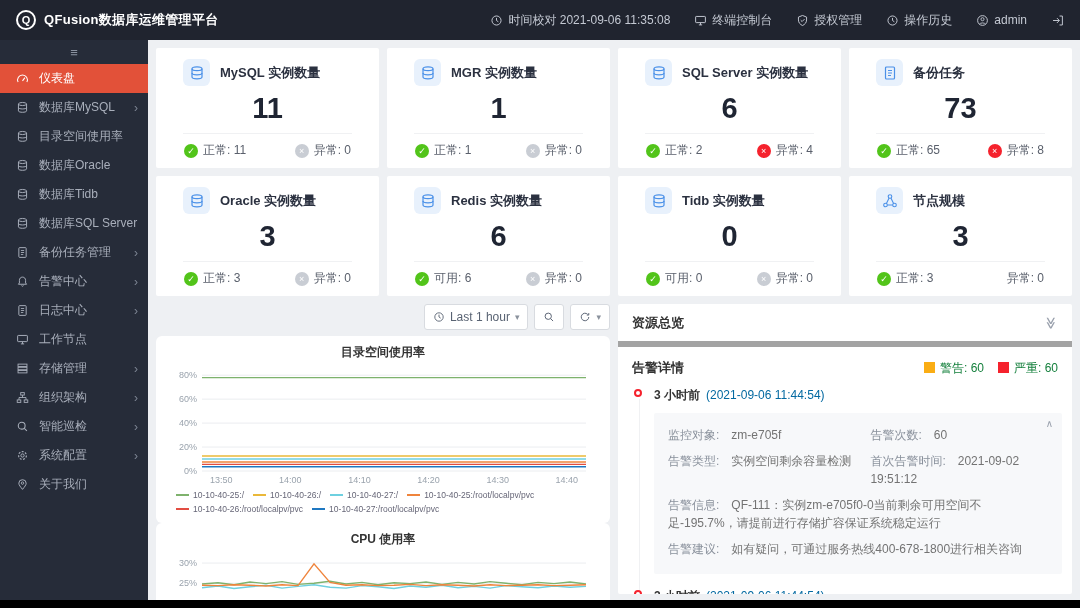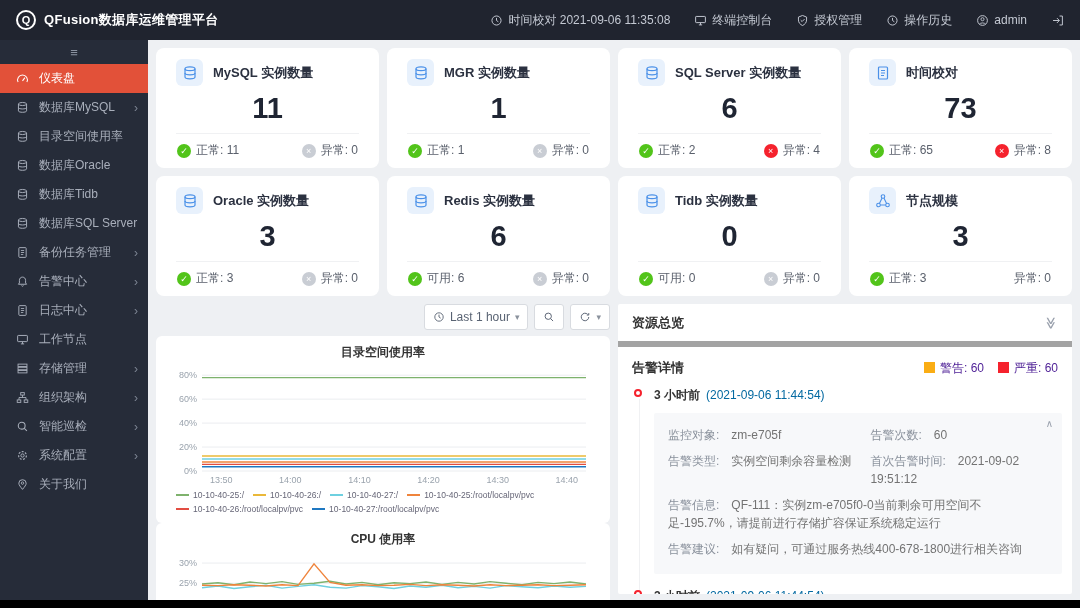--- a/index.html
+++ b/index.html
@@ -25,21 +25,21 @@
   .nav-item{height:29px;display:flex;align-items:center;padding:0 10px 0 16px;
     color:#a9afbb;font-size:12px;cursor:pointer;position:relative}
   .nav-item svg{width:13px;height:13px;margin-right:10px;flex:none}
   .nav-item .nav-label{flex:1;white-space:nowrap;overflow:hidden}
   .nav-arrow{color:#7d8593;font-size:12px}
   .nav-item.active{background:#e25139;color:#fff}
 
   
   .main{position:absolute;top:40px;left:148px;width:932px;height:568px;padding:8px;overflow:hidden}
   .cards{display:grid;grid-template-columns:repeat(4,1fr);gap:8px}
-  .card{background:#fff;border-radius:8px;padding:11px 20px 0;height:120px}
+  .card{background:#fff;border-radius:2px;padding:11px 27px 0;height:120px}
   .card-head{display:flex;align-items:center;gap:10px}
   .card-ic{width:27px;height:27px;border-radius:6px;background:#e8f1fc;color:#4a90e8;
     display:flex;align-items:center;justify-content:center;flex:none}
   .card-ic svg{width:16px;height:16px}
   .card-title{font-size:13px;font-weight:bold;color:#2b3140}
   .card-value{font-size:29px;font-weight:bold;color:#1f2533;text-align:center;margin:6px 0 8px}
   .card-foot{border-top:1px solid #f0f1f3;display:flex;justify-content:space-between;
     align-items:center;padding:8px 1px 0;font-size:12px;color:#5a606c}
   .foot-item{display:flex;align-items:center;gap:5px}
   .dot{width:14px;height:14px;border-radius:50%;color:#fff;font-size:9px;line-height:14px;
@@ -65,21 +65,21 @@
   .lg-item{display:inline-flex;align-items:center;gap:4px;font-size:8.5px;color:#667;line-height:12px}
   .lg-line{width:13px;height:2px;display:inline-block}
 
   
   .right-col{flex:1;background:#fff;border-radius:2px;height:290px;overflow:hidden}
   .panel-head{height:43px;display:flex;align-items:center;justify-content:space-between;
     padding:0 14px;border-bottom:6px solid #a3a3a3;font-size:13px;font-weight:bold;color:#333}
   .dbl-chevron{display:inline-block;transform:rotate(90deg);color:#9aa1ad;font-size:12px;cursor:pointer}
   .alerts-head{display:flex;justify-content:space-between;align-items:center;padding:12px 14px 10px}
   .alerts-title{font-size:13px;font-weight:bold;color:#333}
-  .alerts-legend{display:flex;align-items:flex-end;gap:14px;font-size:12px;color:#4c1d95}
+  .alerts-legend{display:flex;align-items:flex-end;gap:14px;font-size:12px;color:#15803d}
   .sq{width:11px;height:11px;display:inline-block;vertical-align:-1px;margin-right:5px}
   .sq.warn{background:#faad14}
   .sq.crit{background:#f5222d}
 
   .timeline{position:relative;padding-right:10px}
   .timeline:before{content:"";position:absolute;left:21px;top:12px;bottom:14px;width:1px;background:#f0f1f3}
   .alert-item{position:relative;padding-left:36px;margin-bottom:14px}
   .tl-dot{position:absolute;left:16px;top:2px;width:8px;height:8px;border:2px solid #f5222d;
     background:#fff;border-radius:50%;z-index:2}
   .alert-time{font-size:12px;color:#333;font-weight:bold}
@@ -388,21 +388,21 @@
           </span>
         </div>
     </div>
     <div class="card">
       <div class="card-head">
           <span class="card-ic">
             <svg>
               <use href="#i-doc"></use>
             </svg>
           </span>
-          <span class="card-title">时间校对</span>
+          <span class="card-title">备份任务</span>
         </div>
       <div class="card-value">73</div>
       <div class="card-foot">
           <span class="foot-item">
             <span class="dot ok">✓</span>
             <span>正常: 65</span>
           </span>
           <span class="foot-item">
             <span class="dot bad">×</span>
             <span>异常: 8</span>

